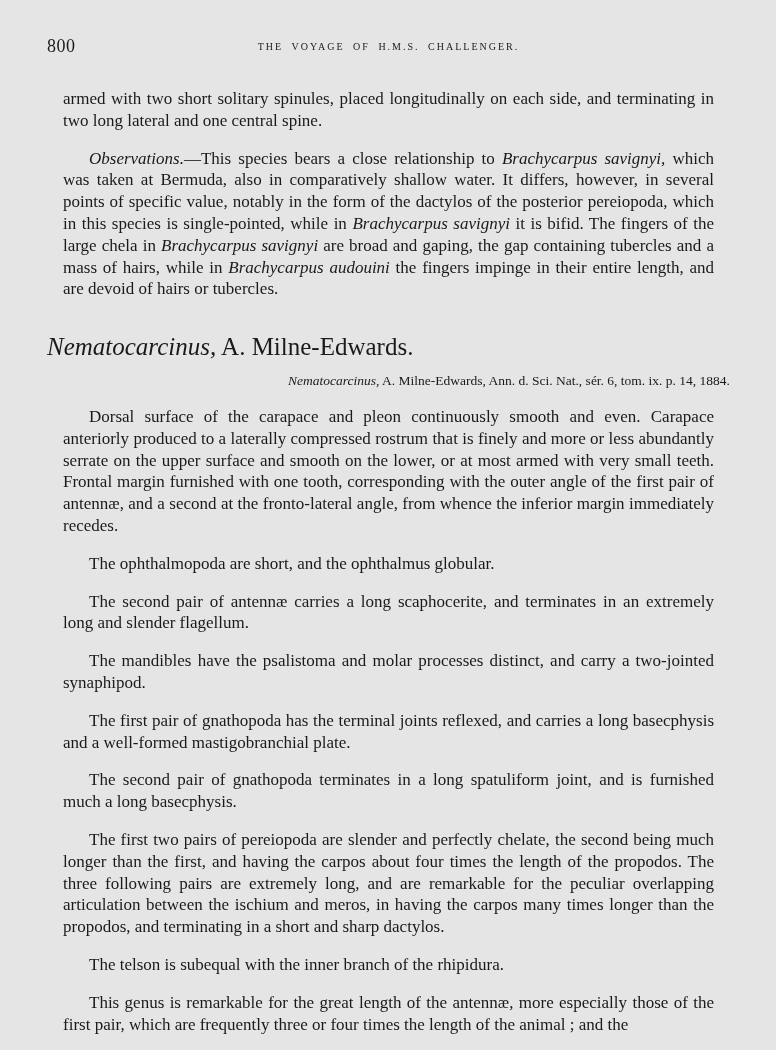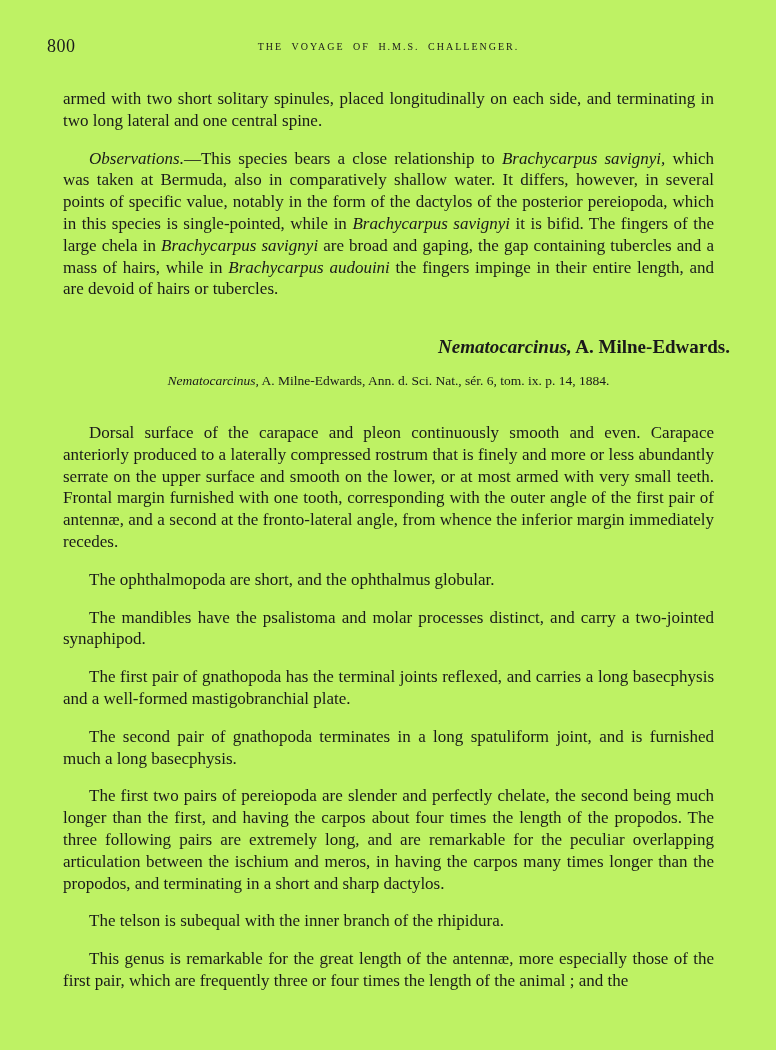--- a/index.html
+++ b/index.html
@@ -5,21 +5,21 @@
   html, body {
     margin: 0;
     padding: 0;
     background: #ffffff;
   }
   .page {
     position: relative;
     width: 776px;
     height: 1050px;
     margin: 0 auto;
-    background: #bef264;
+    background: #e5e5e5;
     box-sizing: border-box;
     padding: 36px 46px 30px 47px;
     font-family: "Liberation Serif", "DejaVu Serif", serif;
     color: #1a1a1a;
     overflow: hidden;
   }
   .running-head {
     position: relative;
     text-align: center;
     height: 26px;
@@ -44,28 +44,28 @@
   }
   p.para {
     margin: 16px;
     text-indent: 26px;
   }
   p.para.no-indent {
     text-indent: 0;
   }
   h2.genus-heading {
     margin: 36px 0 14px 0;
-    text-align: right;
-    font-weight: bold;
-    font-size: 19px;
+    text-align: left;
+    font-weight: normal;
+    font-size: 25px;
     text-indent: 0;
   }
   p.citation {
-    margin: 0 0 32px 0;
-    text-align: center;
+    margin: 0 0 16px 0;
+    text-align: right;
     font-size: 13.5px;
     text-indent: 0;
     line-height: 18px;
   }
   i { font-style: italic; }
 </style>
 </head>
 <body>
 
 <div class="page">
@@ -80,20 +80,21 @@
     <p class="para no-indent"><span>armed with two short solitary spinules, placed longitudinally on each side, and terminating in two long lateral and one central spine.</span></p>
 
     <p class="para"><i>Observations.</i><span>—This species bears a close relationship to </span><i>Brachycarpus savignyi,</i><span> which was taken at Bermuda, also in comparatively shallow water. It differs, however, in several points of specific value, notably in the form of the dactylos of the posterior pereiopoda, which in this species is single-pointed, while in </span><i>Brachycarpus savignyi</i><span> it is bifid. The fingers of the large chela in </span><i>Brachycarpus savignyi</i><span> are broad and gaping, the gap containing tubercles and a mass of hairs, while in </span><i>Brachycarpus audouini</i><span> the fingers impinge in their entire length, and are devoid of hairs or tubercles.</span></p>
 
     <h2 class="genus-heading"><i>Nematocarcinus,</i><span> A. Milne-Edwards.</span></h2>
 
     <p class="citation"><i>Nematocarcinus,</i><span> A. Milne-Edwards, Ann. d. Sci. Nat., sér. 6, tom. ix. p. 14, 1884.</span></p>
 
     <p class="para">Dorsal surface of the carapace and pleon continuously smooth and even. Carapace anteriorly produced to a laterally compressed rostrum that is finely and more or less abundantly serrate on the upper surface and smooth on the lower, or at most armed with very small teeth. Frontal margin furnished with one tooth, corresponding with the outer angle of the first pair of antennæ, and a second at the fronto-lateral angle, from whence the inferior margin immediately recedes.</p>
     <p class="para">The ophthalmopoda are short, and the ophthalmus globular.</p>
+    <p class="para">The second pair of antennæ carries a long scaphocerite, and terminates in an extremely long and slender flagellum.</p>
     <p class="para">The mandibles have the psalistoma and molar processes distinct, and carry a two-jointed synaphipod.</p>
     <p class="para">The first pair of gnathopoda has the terminal joints reflexed, and carries a long basecphysis and a well-formed mastigobranchial plate.</p>
     <p class="para">The second pair of gnathopoda terminates in a long spatuliform joint, and is furnished much a long basecphysis.</p>
     <p class="para">The first two pairs of pereiopoda are slender and perfectly chelate, the second being much longer than the first, and having the carpos about four times the length of the propodos. The three following pairs are extremely long, and are remarkable for the peculiar overlapping articulation between the ischium and meros, in having the carpos many times longer than the propodos, and terminating in a short and sharp dactylos.</p>
     <p class="para">The telson is subequal with the inner branch of the rhipidura.</p>
     <p class="para">This genus is remarkable for the great length of the antennæ, more especially those of the first pair, which are frequently three or four times the length of the animal ; and the</p>
 
   </main>
 
 </div>

